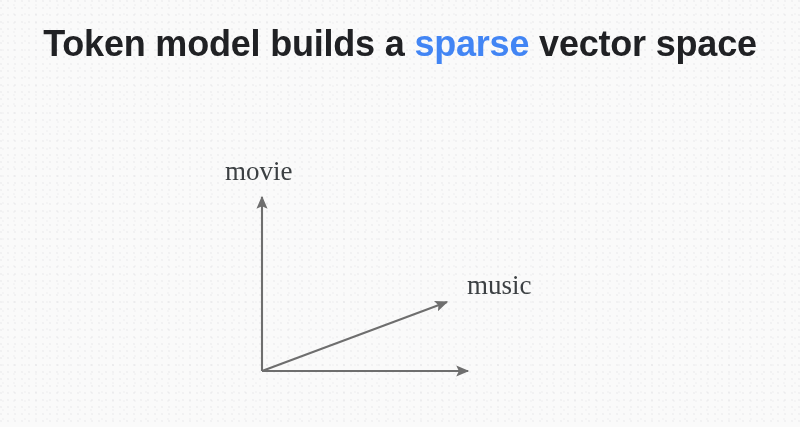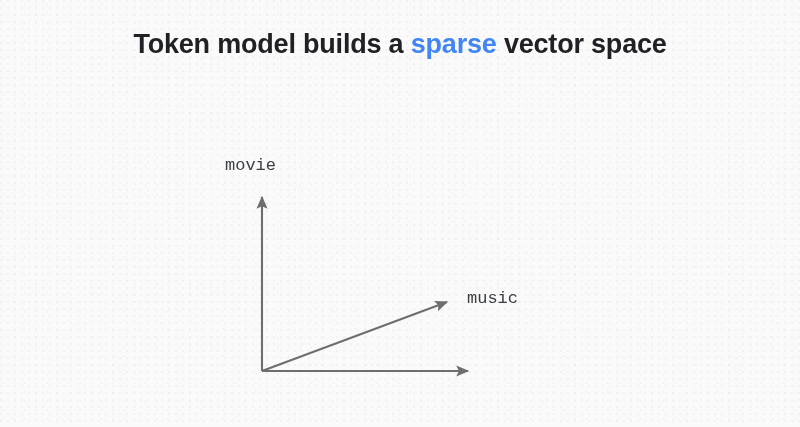--- a/index.html
+++ b/index.html
@@ -27,21 +27,21 @@
   }
 
   
   #title-block {
     position: absolute;
     left: 0;
     top: 22px;
     width: 800px;
     text-align: center;
     font-weight: 700;
-    font-size: 27px;
+    font-size: 36px;
     line-height: 44px;
     letter-spacing: -0.2px;
     color: #202124;
     white-space: nowrap;
   }
   .title-line {
     display: block;
   }
   .hl {
     color: #4285f4;
@@ -50,28 +50,28 @@
   
   #diagram {
     position: absolute;
     left: 0;
     top: 0;
     width: 800px;
     height: 427px;
   }
   .axis-label {
     position: absolute;
-    font-family: Liberation Mono, monospace;
+    font-family: Liberation Serif, serif;
     font-weight: 400;
-    font-size: 17px;
+    font-size: 27px;
     color: #3c4043;
     white-space: nowrap;
   }
   #label-movie { left: 225px; top: 156px; }
-  #label-music { left: 467px; top: 289px; }
+  #label-music { left: 467px; top: 270px; }
   #label-actor { left: 483px; top: 357px; }
 </style>
 </head>
 <body>
 
 <div id="slide">
 
   <div id="title-block">
     <span class="title-line">
       <span>Token model builds a </span><span class="hl">sparse</span><span> vector space</span>

